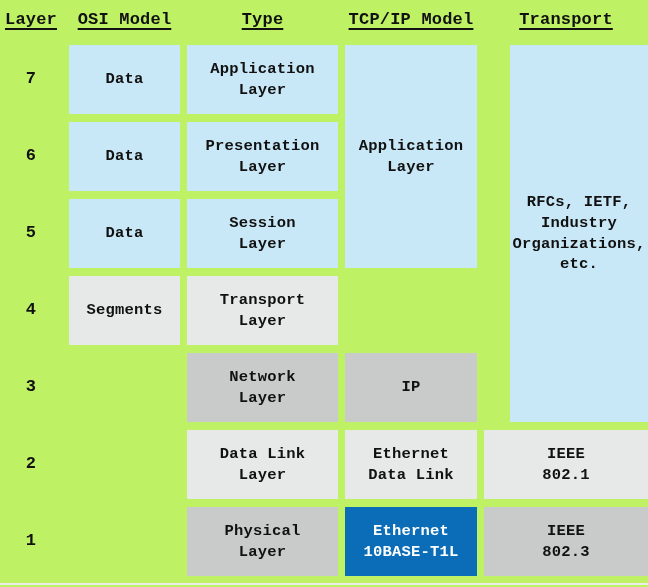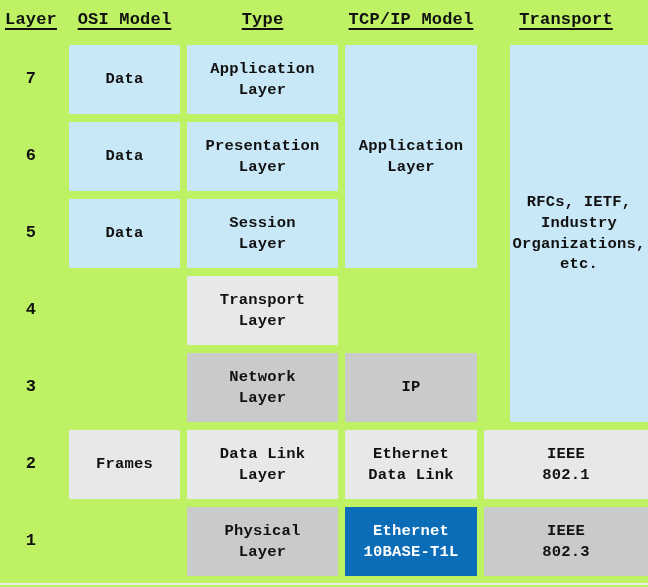--- a/index.html
+++ b/index.html
@@ -96,21 +96,21 @@
     <div class="cell layer-num col1 r2">6</div>
     <div class="cell layer-num col1 r3">5</div>
     <div class="cell layer-num col1 r4">4</div>
     <div class="cell layer-num col1 r5">3</div>
     <div class="cell layer-num col1 r6">2</div>
     <div class="cell layer-num col1 r7">1</div>
 
     <div class="cell bg-blue  col2 r1">Data</div>
     <div class="cell bg-blue  col2 r2">Data</div>
     <div class="cell bg-blue  col2 r3">Data</div>
-    <div class="cell bg-lgray col2 r6">Frames</div>
+    <div class="cell bg-lgray col2 r4">Segments</div>
 
     <div class="cell bg-blue  col3 r1">Application
 Layer</div>
     <div class="cell bg-blue  col3 r2">Presentation
 Layer</div>
     <div class="cell bg-blue  col3 r3">Session
 Layer</div>
     <div class="cell bg-lgray col3 r4">Transport
 Layer</div>
     <div class="cell bg-mgray col3 r5">Network

